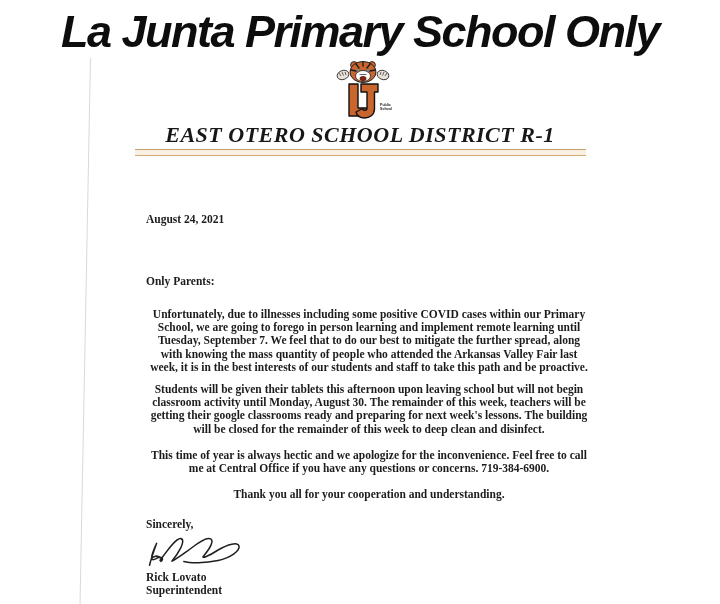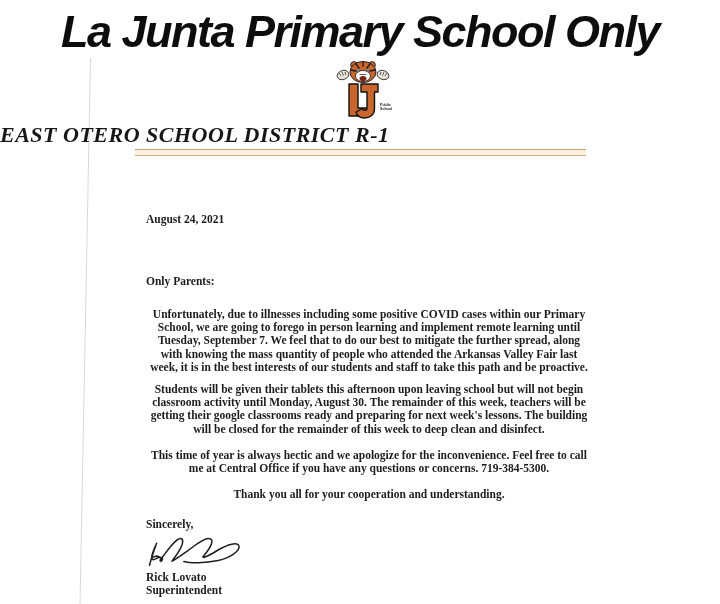--- a/index.html
+++ b/index.html
@@ -37,20 +37,21 @@
 
   .logo-wrap {
     position: absolute;
     top: 60px; left: 334px;
     width: 58px; height: 60px;
   }
 
   .district-name {
     position: absolute;
     top: 122px; left: 0; width: 720px;
+    text-align: center;
     font-family: "Liberation Serif", serif;
     font-style: italic;
     font-weight: bold;
     font-size: 22px;
     letter-spacing: 0.5px;
     color: #171717;
     white-space: nowrap;
   }
 
   .district-rule {
@@ -133,21 +134,21 @@
   <div class="letter-body">
 
     <div class="date-line">August 24, 2021</div>
 
     <div class="salutation">Only Parents:</div>
 
     <div class="para-1">Unfortunately, due to illnesses including some positive COVID cases within our Primary School, we are going to forego in person learning and implement remote learning until Tuesday, September 7.  We feel that to do our best to mitigate the further spread, along with knowing the mass quantity of people who attended the Arkansas Valley Fair last week, it is in the best interests of our students and staff to take this path and be proactive.</div>
 
     <div class="para-2">Students will be given their tablets this afternoon upon leaving school but will not begin classroom activity until Monday, August 30.  The remainder of this week, teachers will be getting their google classrooms ready and preparing for next week's lessons.  The building will be closed for the remainder of this week to deep clean and disinfect.</div>
 
-    <div class="para-3">This time of year is always hectic and we apologize for the inconvenience. Feel free to call me at Central Office if you have any questions or concerns.  719-384-5300.</div>
+    <div class="para-3">This time of year is always hectic and we apologize for the inconvenience. Feel free to call me at Central Office if you have any questions or concerns.  719-384-6900.</div>
 
     <div class="para-4">Thank you all for your cooperation and understanding.</div>
 
     <div class="closing">Sincerely,</div>
 
     <div class="signature-img">
       <svg width="120" height="40" viewBox="0 0 120 42">
         <path d="M7 37 C 10 25, 16 10, 14 15 C 11 22, 5 35, 14 30 C 19 27, 23 30, 19 33
                  M10 29 c 3 -2 6 -2 8 0
                  M18 32 C 26 21, 35 8, 40 9 C 46 11, 36 26, 31 32 C 28 35, 38 28, 47 22

